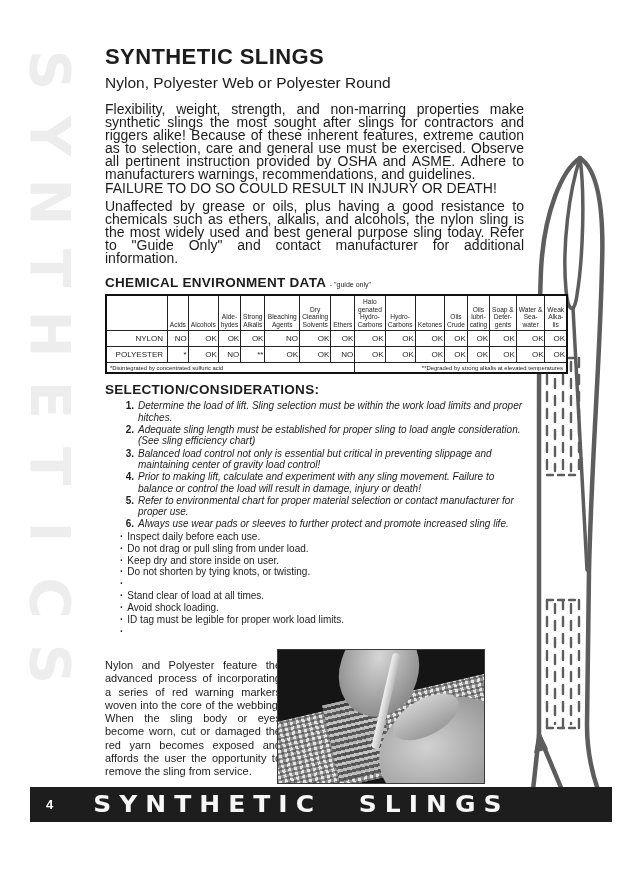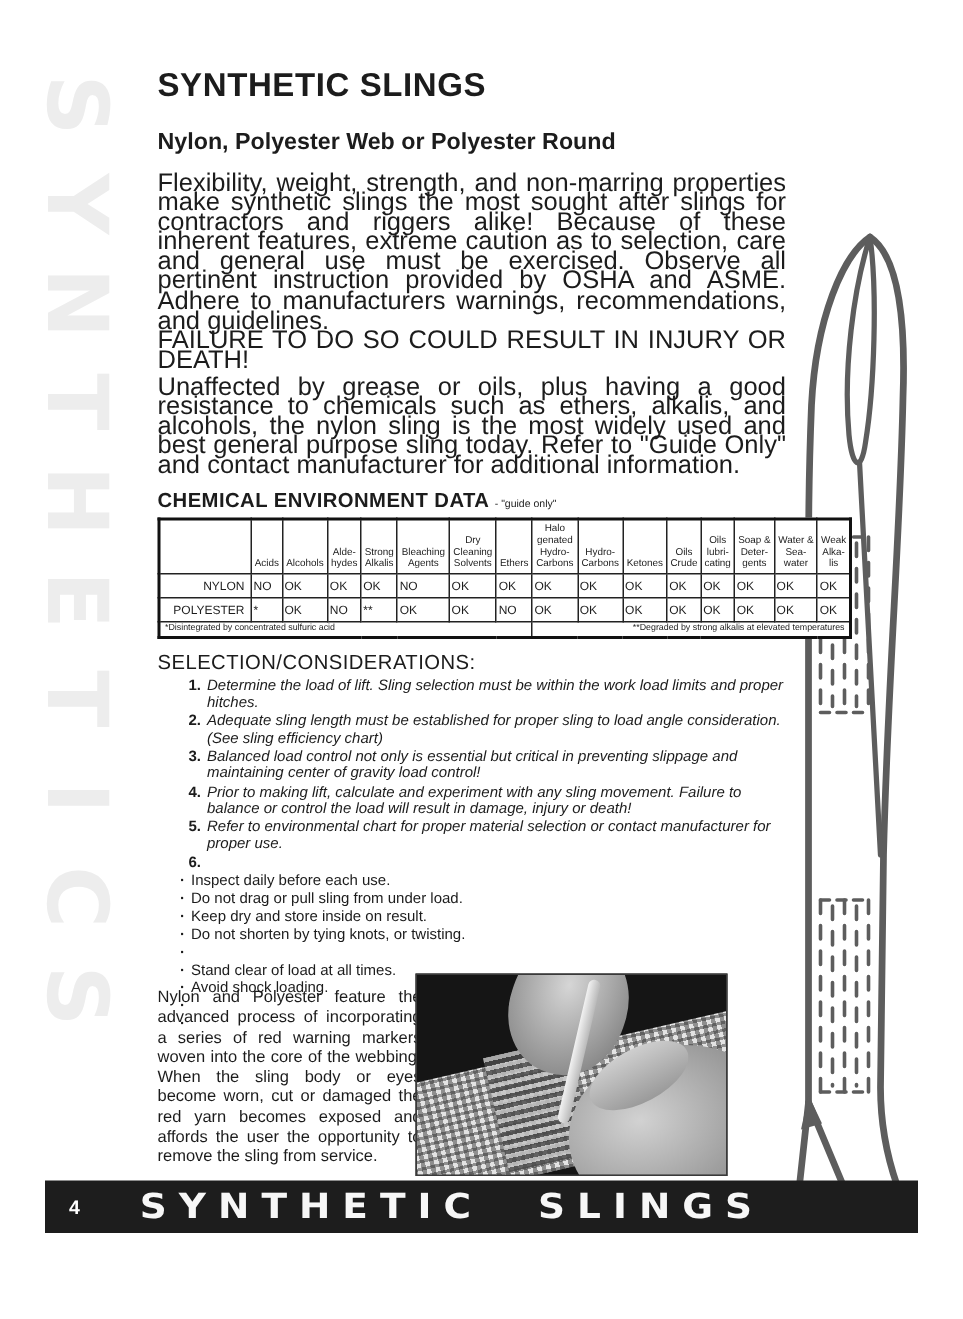--- a/index.html
+++ b/index.html
@@ -7,38 +7,38 @@
 
   
   .side-text{position:absolute;left:12px;top:36px;display:flex;flex-direction:column;z-index:0;}
   .side-letter{width:76px;height:66px;display:flex;align-items:center;justify-content:center;
     transform:rotate(90deg);font-family:"DejaVu Sans",sans-serif;font-weight:800;font-size:56px;
     color:#ededed;line-height:1;letter-spacing:-2px;}
 
   
   .content{position:absolute;left:105px;top:44px;width:419px;z-index:2;}
   .title{font-size:22px;font-weight:bold;margin:0;letter-spacing:.4px;}
-  .subtitle{font-size:15.5px;font-weight:bold;margin:16px 0 11px;}
-  p.body{font-size:17px;line-height:13.1px;text-align:justify;margin:0 0 5px;}
+  .subtitle{font-size:15.5px;font-weight:normal;margin:4px 0 11px;}
+  p.body{font-size:14px;line-height:13.1px;text-align:justify;margin:0 0 5px;}
   .warn-line{}
   .chem-heading{font-size:13.5px;font-weight:bold;margin:10px 0 4px;letter-spacing:.3px;}
   .chem-note{font-size:7px;font-weight:normal;letter-spacing:0;}
 
   
   table.chem{border-collapse:collapse;width:463px;background:#fff;position:relative;z-index:3;border:2px solid #111;}
   table.chem th,table.chem td{border:1px solid #222;}
   table.chem th{font-size:6.6px;font-weight:normal;white-space:pre-line;vertical-align:bottom;
     text-align:center;padding:2px 1px;line-height:1.15;height:28px;}
   td.rowlabel{font-size:8px;text-align:right;padding:3px 4px;white-space:nowrap;width:52px;margin-left:30px;}
-  td.val{font-size:8px;text-align:left;padding:3px 1px;}
+  td.val{font-size:8px;text-align:right;padding:3px 1px;}
   td.fn{font-size:5.9px;padding:1.5px 3px;}
   td.fn-left{border-right:none;text-align:left;}
   td.fn-right{border-left:none;text-align:right;}
 
-  .sec-heading{font-size:13.5px;font-weight:normal;margin:8px 0 3px;letter-spacing:.3px;}
+  .sec-heading{font-size:13.5px;font-weight:bold;margin:8px 0 3px;letter-spacing:.3px;}
   .sel-item{display:flex;font-size:10px;line-height:11.3px;padding-left:14px;margin-bottom:1px;}
   .sel-item .n{font-weight:bold;flex:none;width:15px;text-align:right;margin-right:4px;}
   .sel-item .t{text-align:left;font-style:italic;}
   .care-item{display:flex;font-size:10px;line-height:11.9px;padding-left:15px;}
   .care-item .dot{flex:none;margin-right:4px;font-weight:bold;}
 
   
   .bottom-para{position:absolute;left:105px;top:648px;width:176px;font-size:11px;line-height:13.3px;
     text-align:justify;z-index:2;}
   .photo{position:absolute;left:277px;top:649px;width:206px;height:133px;background:#151515;
@@ -240,53 +240,55 @@
       <div class="sel-item">
         <span class="n">4.</span>
         <span class="t">Prior to making lift, calculate and experiment with any sling movement. Failure to balance or control the load will result in damage, injury or death!</span>
       </div>
       <div class="sel-item">
         <span class="n">5.</span>
         <span class="t">Refer to environmental chart for proper material selection or contact manufacturer for proper use.</span>
       </div>
       <div class="sel-item">
         <span class="n">6.</span>
+        <span class="t">Always use wear pads or sleeves to further protect and promote increased sling life.</span>
       </div>
     </div>
 
   <div>
       <div class="care-item">
         <span class="dot">·</span>
         <span class="t">Inspect daily before each use.</span>
       </div>
       <div class="care-item">
         <span class="dot">·</span>
         <span class="t">Do not drag or pull sling from under load.</span>
       </div>
       <div class="care-item">
         <span class="dot">·</span>
-        <span class="t">Keep dry and store inside on result.</span>
+        <span class="t">Keep dry and store inside on user.</span>
       </div>
       <div class="care-item">
         <span class="dot">·</span>
         <span class="t">Do not shorten by tying knots, or twisting.</span>
       </div>
       <div class="care-item">
         <span class="dot">·</span>
       </div>
       <div class="care-item">
         <span class="dot">·</span>
         <span class="t">Stand clear of load at all times.</span>
       </div>
       <div class="care-item">
         <span class="dot">·</span>
         <span class="t">Avoid shock loading.</span>
       </div>
       <div class="care-item">
         <span class="dot">·</span>
+        <span class="t">ID tag must be legible for proper work load limits.</span>
       </div>
       <div class="care-item">
         <span class="dot">·</span>
       </div>
     </div>
 </div>
 
 <p class="bottom-para">Nylon and Polyester feature the advanced process of incorporating a series of red warning markers woven into the core of the webbing.  When the sling body or eyes become worn, cut or damaged the red yarn becomes exposed and affords the user the opportunity to remove the sling from service.</p>
 
 <div class="photo">

